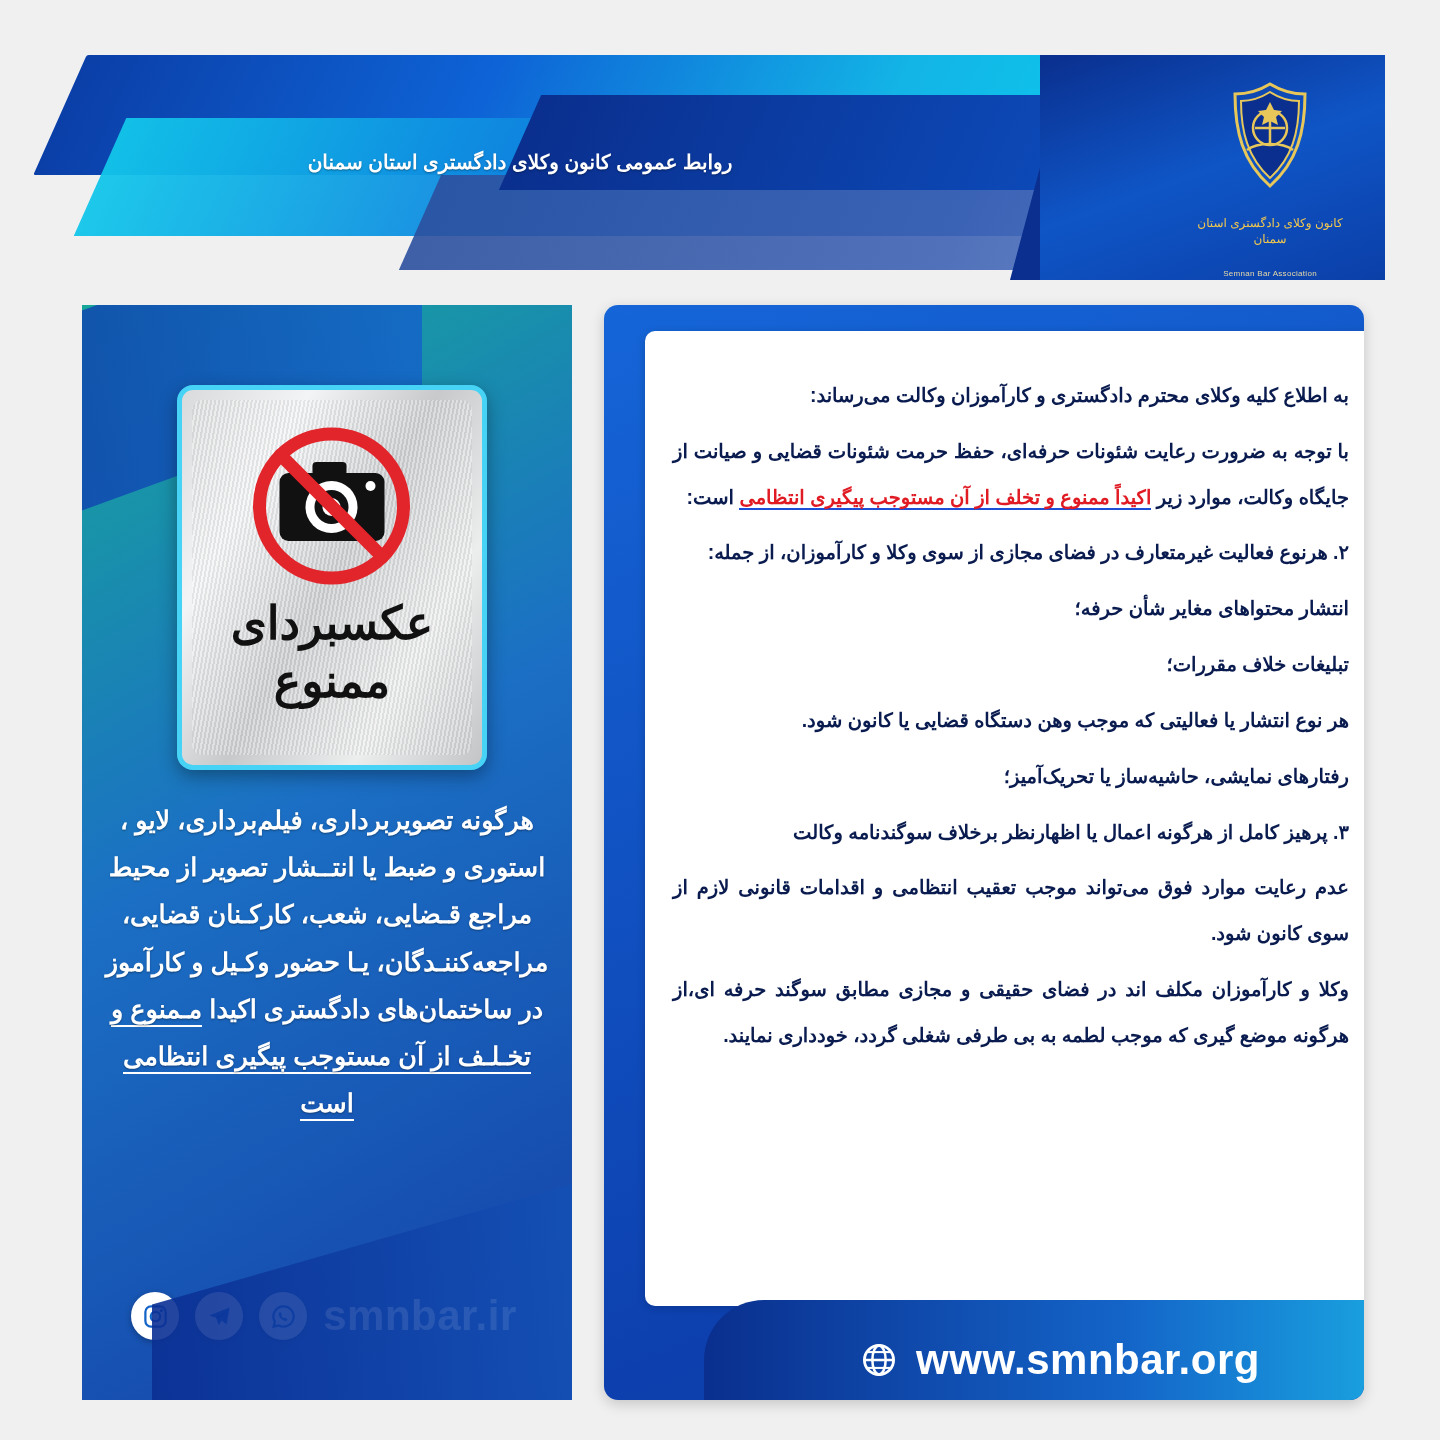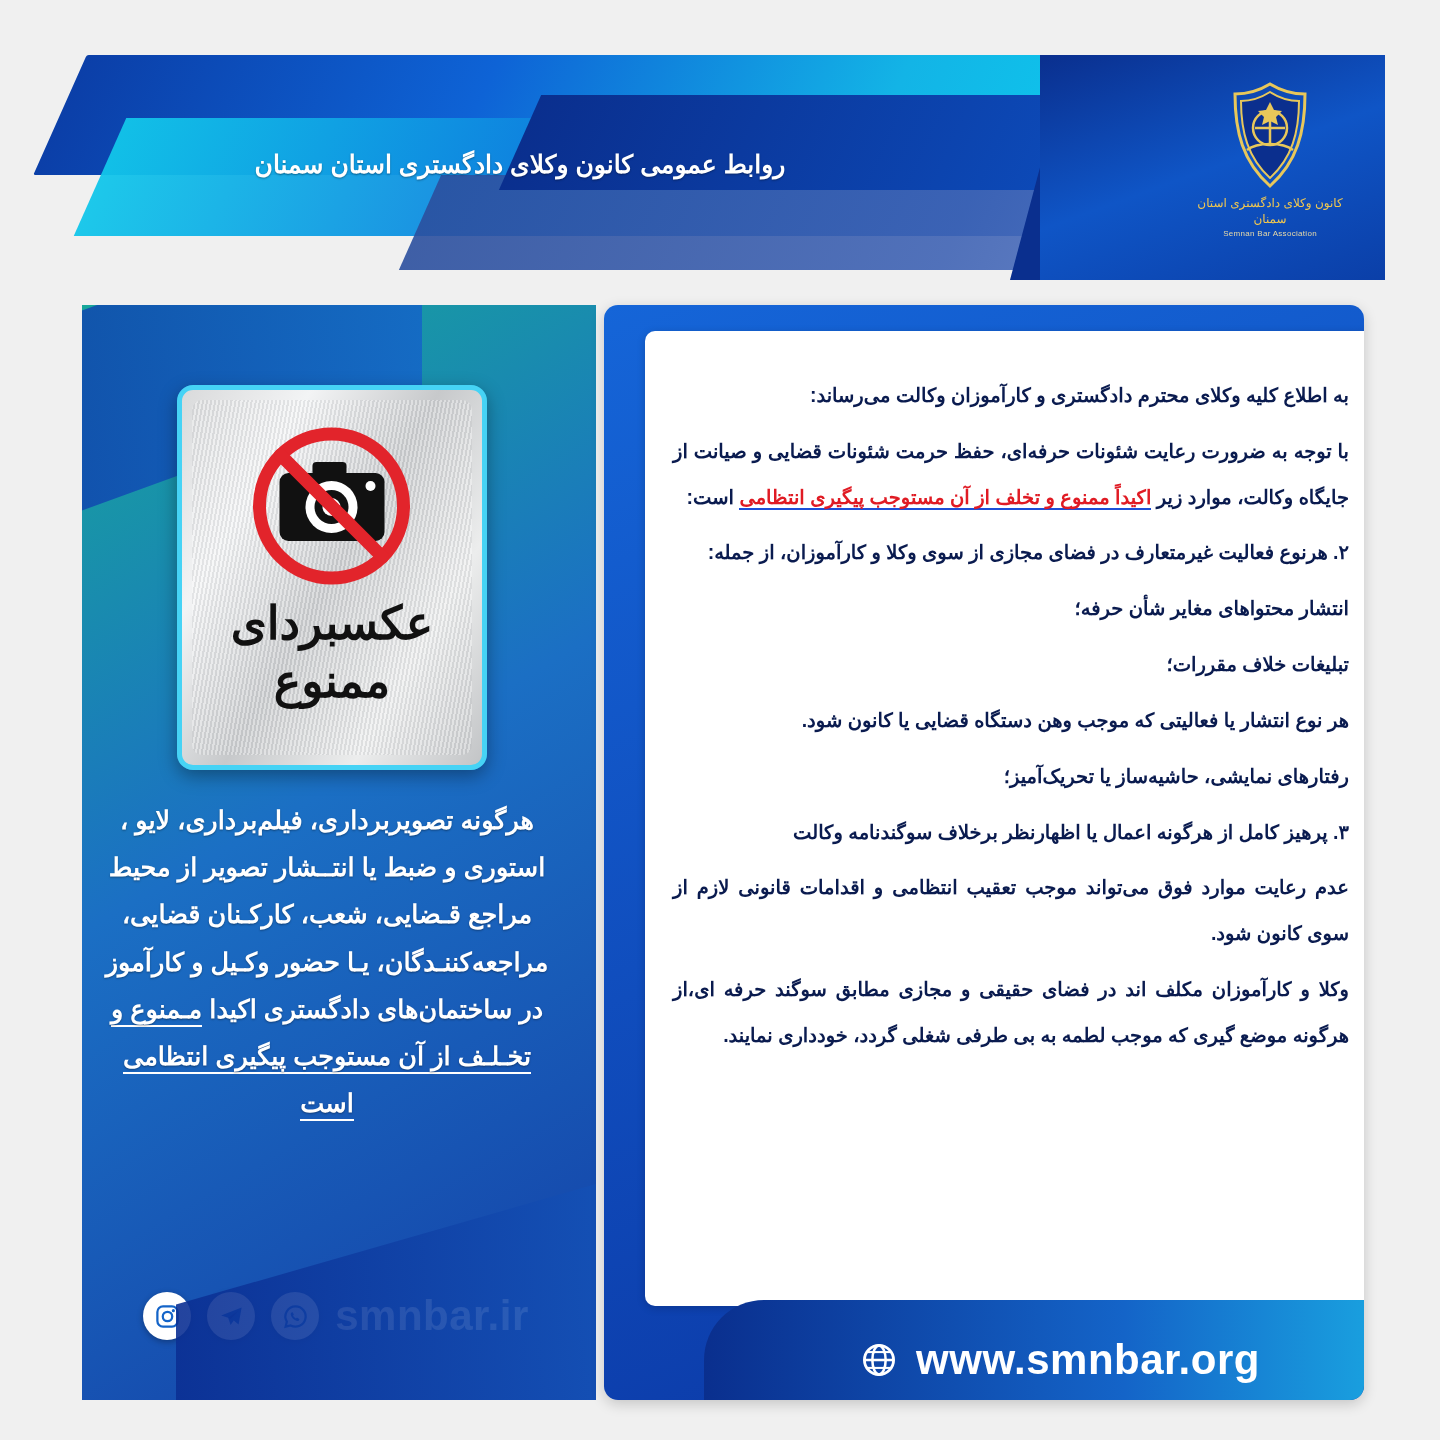--- a/index.html
+++ b/index.html
@@ -49,45 +49,44 @@
   .hdr-right-tri{
     position:absolute;top:55px;left:1010px;width:0;height:0;
     border-bottom:225px solid #0a2f8e;
     border-right:60px solid transparent;
     transform:scaleX(-1);
   }
   .hdr-title{
     position:absolute;top:150px;left:0;width:1040px;
     text-align:center;
     color:#ffffff;
-    font-size:25px;
+    font-size:20px;
     font-weight:bold;
     letter-spacing:.2px;
     text-shadow:0 1px 2px rgba(0,0,0,.35);
     direction:rtl;
   }
   .logo{
     position:absolute;top:80px;left:1190px;width:160px;height:180px;
-    display:flex;flex-direction:column;align-items:center;justify-content:flex-start;
+    display:flex;flex-direction:column;align-items:center;justify-content:flex-start;gap:20px;
   }
   .logo-emblem{
     width:106px;height:112px;
     display:flex;align-items:center;justify-content:center;
   }
   .logo-sub{
     margin-top:4px;color:#f0c750;font-size:12px;direction:rtl;text-align:center;line-height:1.3;
   }
   .logo-sub small{display:block;font-size:8px;color:#e7d9a8;letter-spacing:.3px;}
 
   
   .left-card{
     position:absolute;top:305px;left:82px;width:490px;height:1095px;
     background:linear-gradient(150deg,#17a79a 0%,#1b6fc4 45%,#143fa6 100%);
     overflow:hidden;
-    padding-left:24px;
   }
   .left-card:before{
     content:"";position:absolute;top:-40px;left:-90px;width:430px;height:200px;
     background:linear-gradient(90deg,#0f3fa8,#1464c8);
     transform:skewY(-20deg);opacity:.85;
   }
   .left-card:after{
     content:"";position:absolute;bottom:-60px;right:-100px;width:520px;height:230px;
     background:linear-gradient(90deg,#0b2f93,#1658bd);
     transform:skewY(-16deg);opacity:.9;

